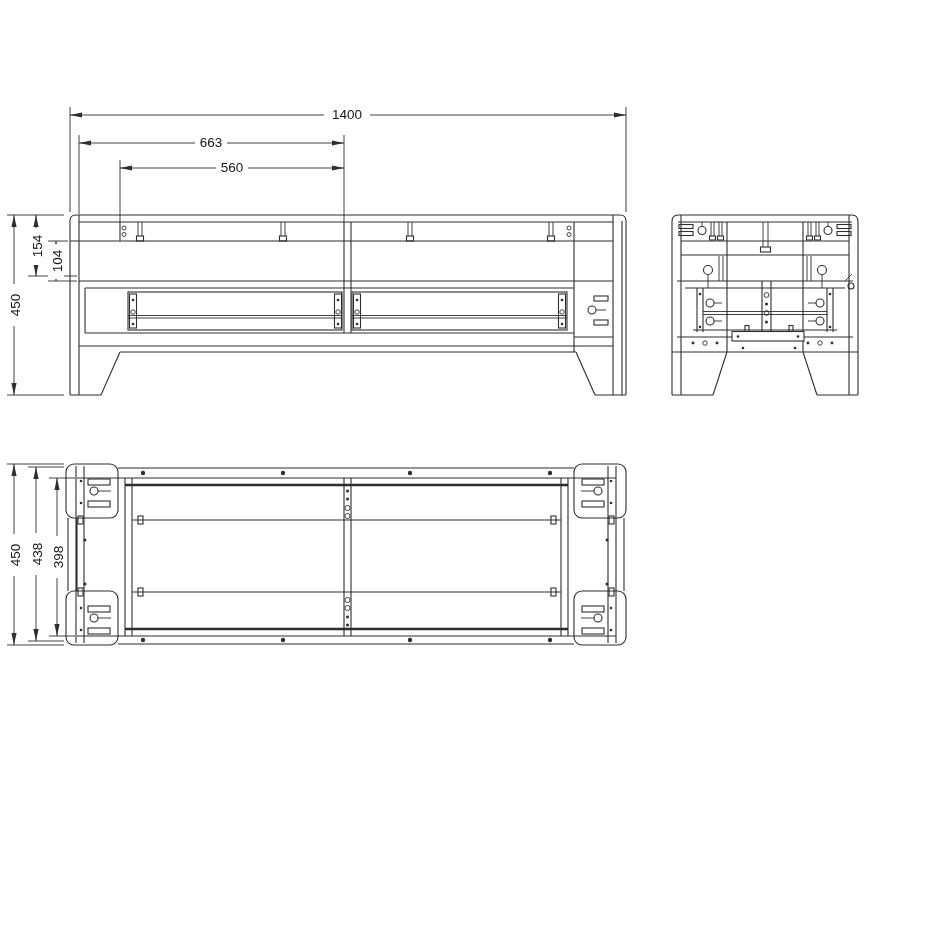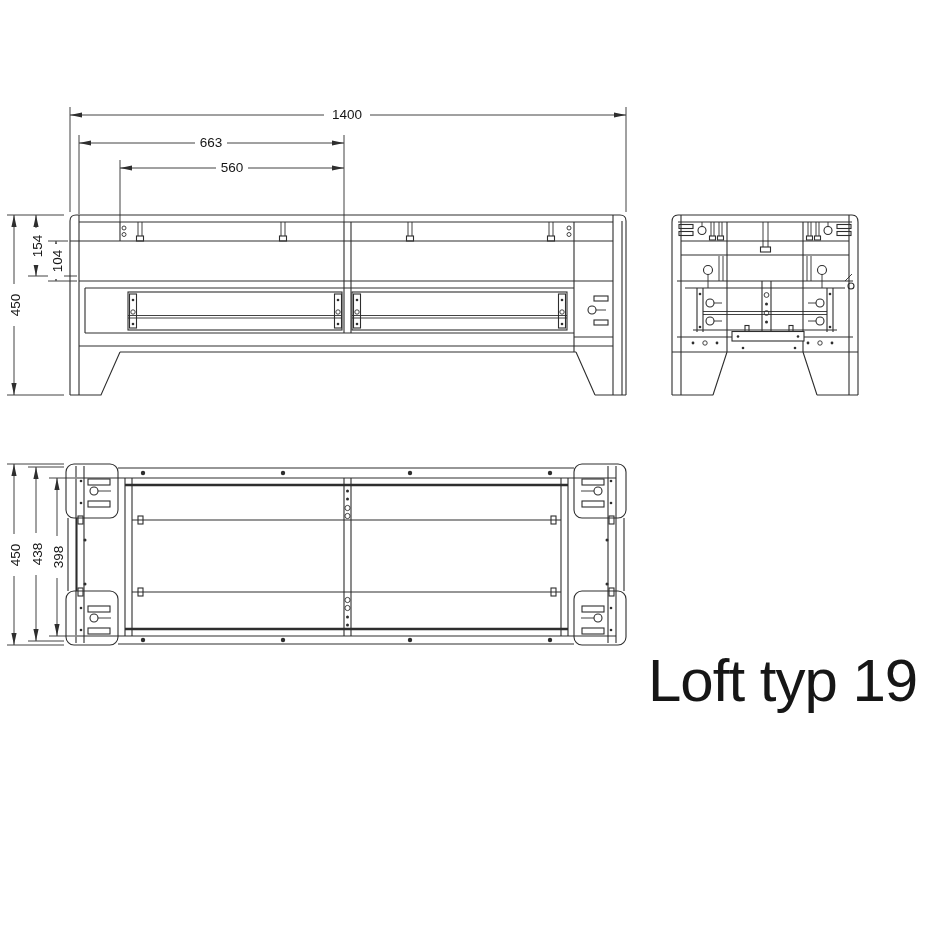--- a/index.html
+++ b/index.html
@@ -283,14 +283,13 @@
                        M57,478 L54.4,490 L59.6,490 Z  M57,636 L54.4,624 L59.6,624 Z"></path>
     <rect class="wbg" x="6" y="534" width="16" height="42"></rect>
     <text class="lbl" transform="translate(20 555) rotate(-90)" text-anchor="middle">450</text>
     <rect class="wbg" x="28" y="533" width="16" height="42"></rect>
     <text class="lbl" transform="translate(42 554) rotate(-90)" text-anchor="middle">438</text>
     <rect class="wbg" x="49" y="536" width="16" height="42"></rect>
     <text class="lbl" transform="translate(63 557) rotate(-90)" text-anchor="middle">398</text>
   </g>
 </svg>
 
-<div class="title">Loft typ 19</div>
 </div>
 
 </body></html>

